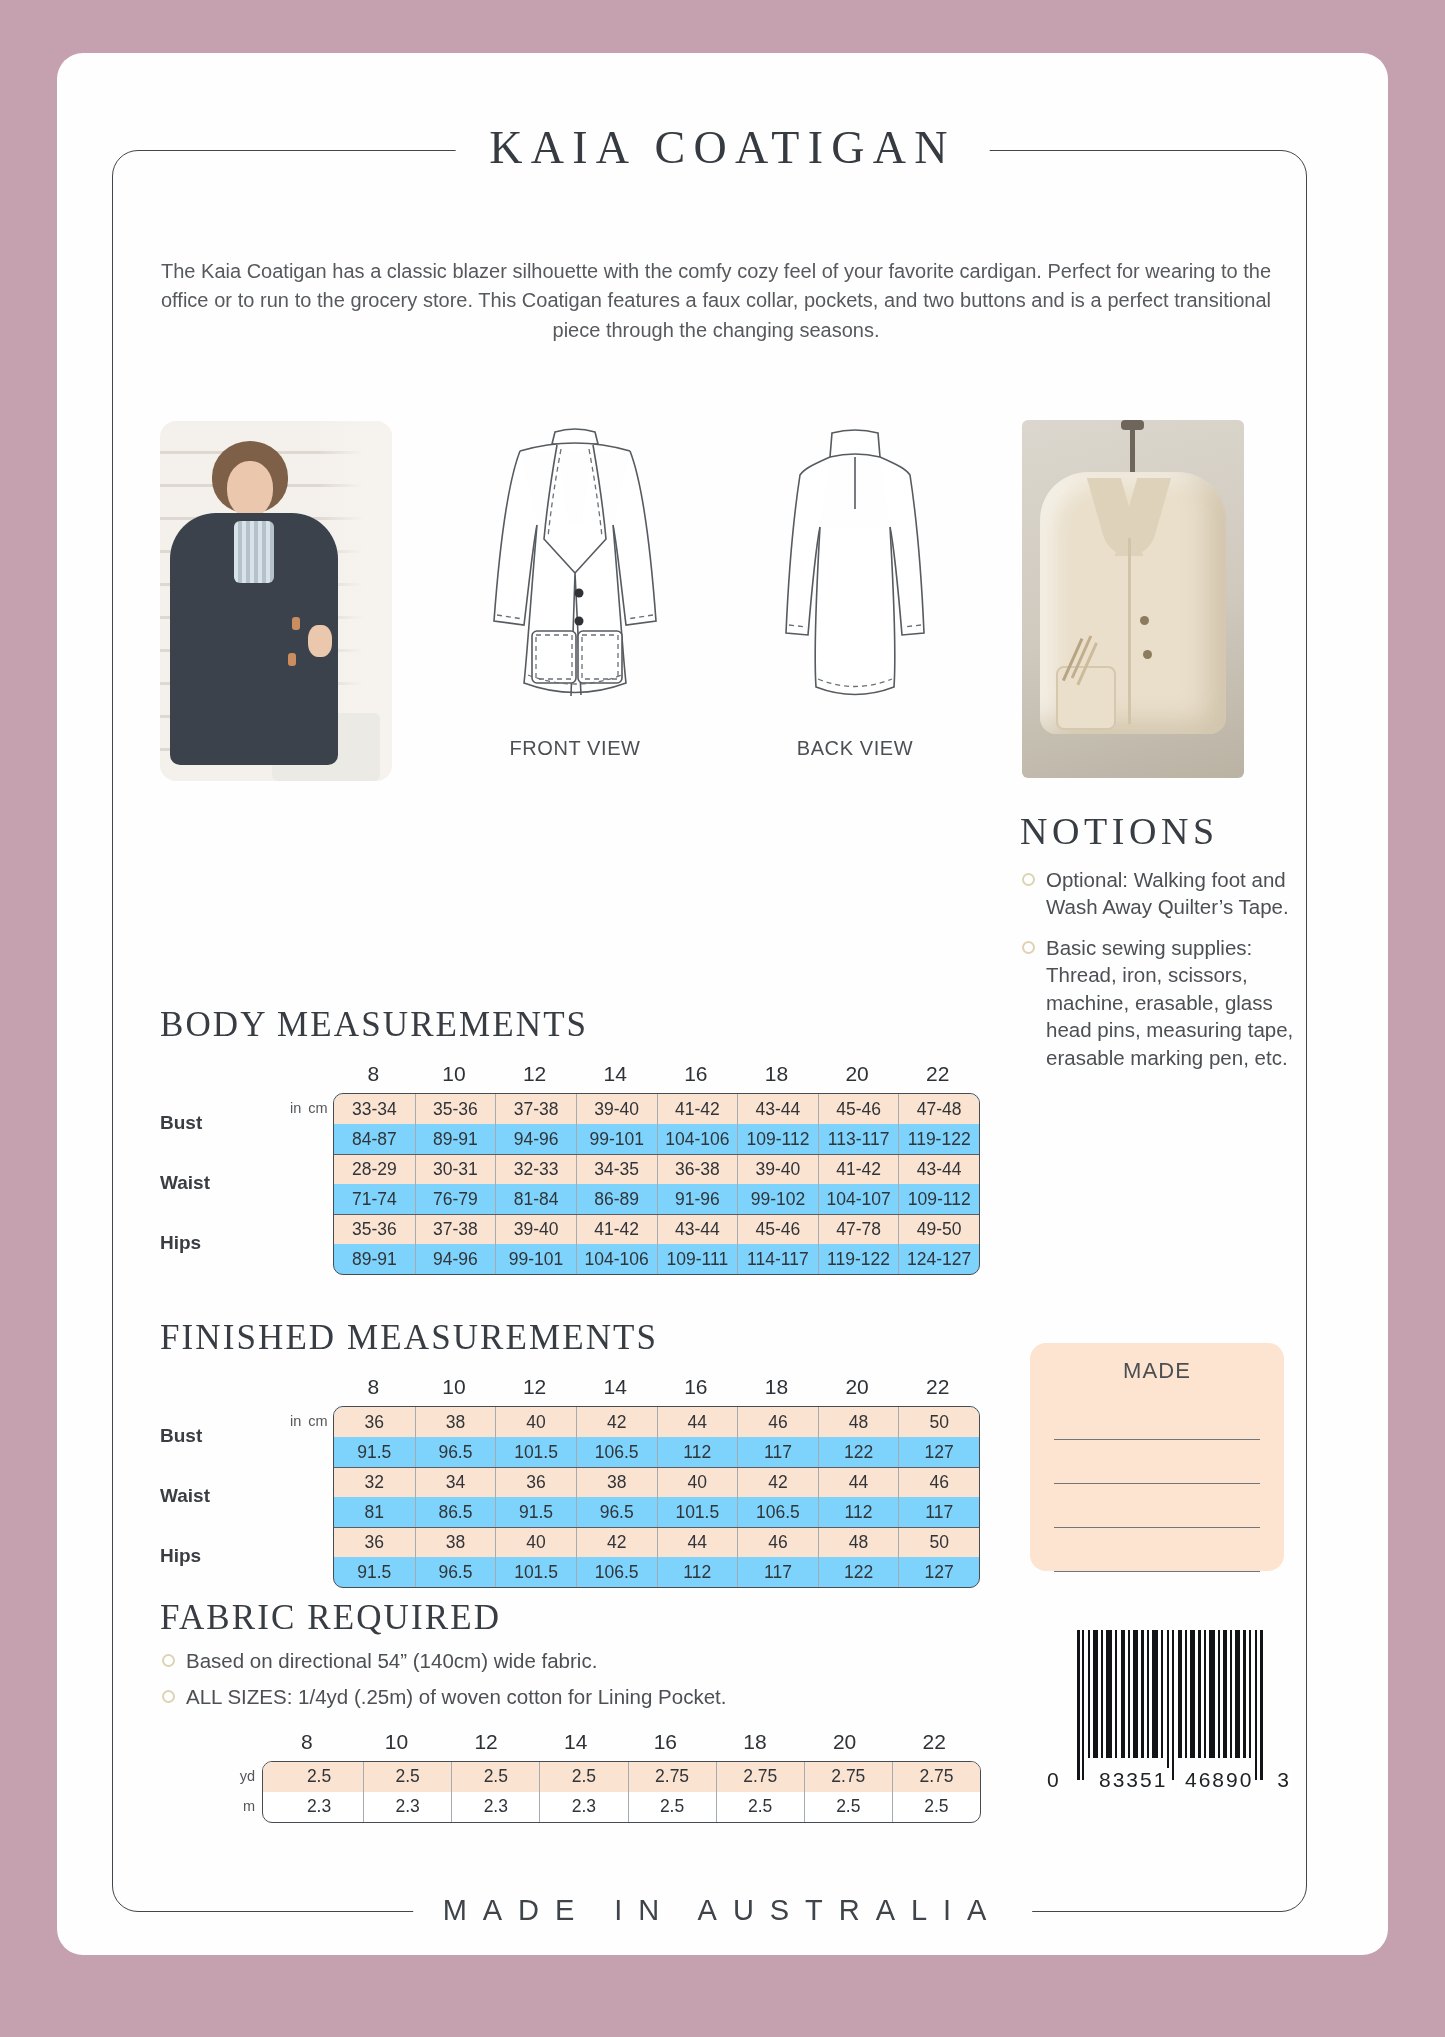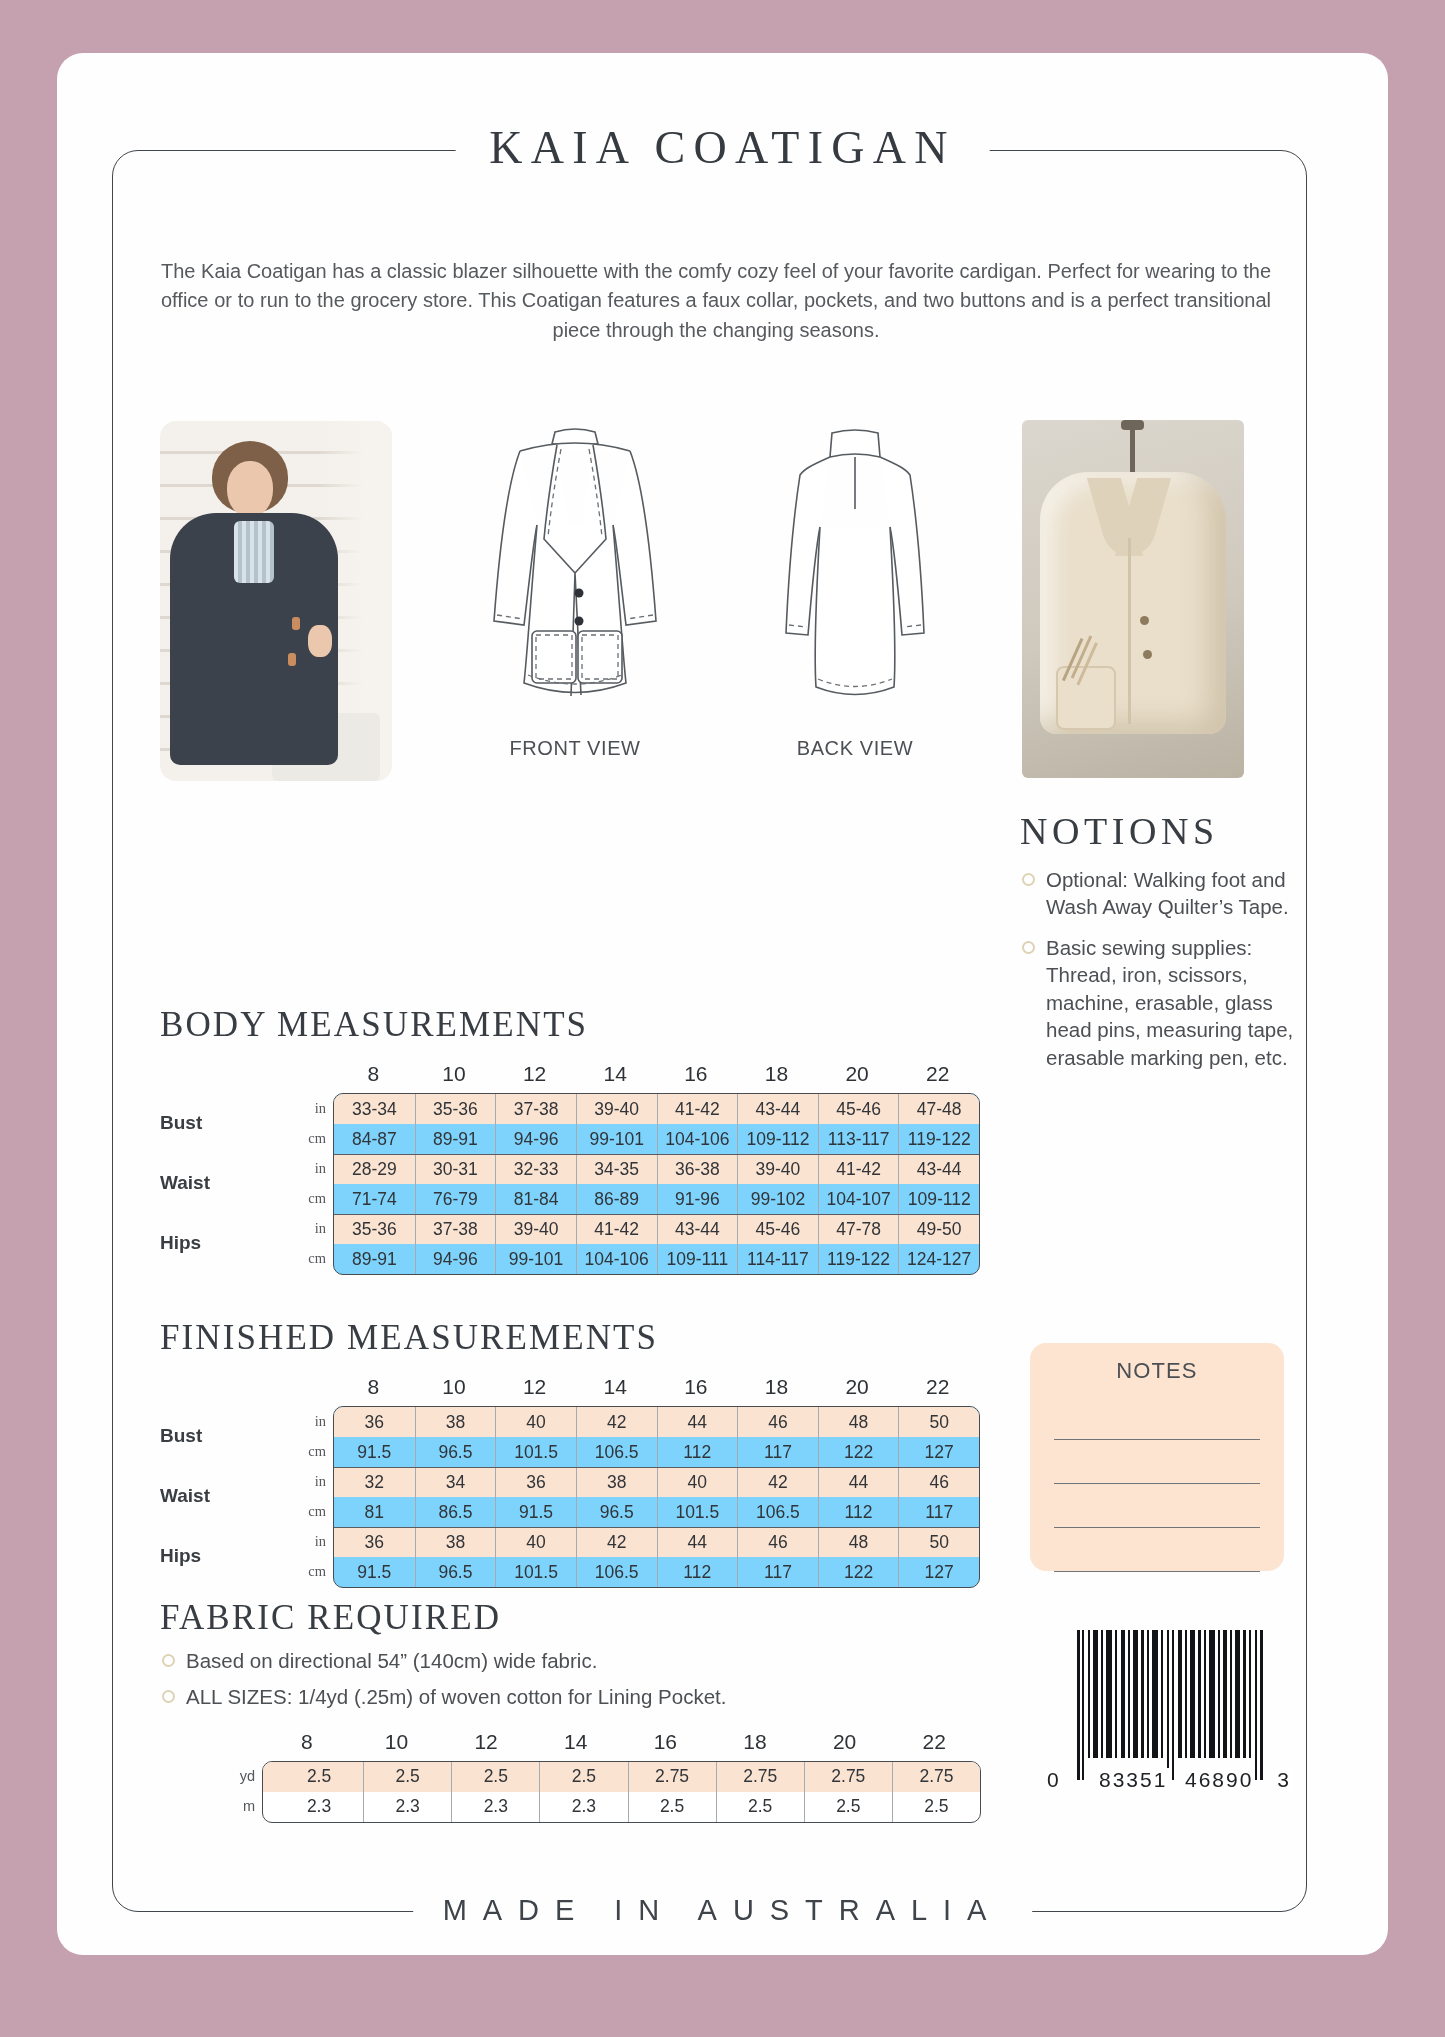--- a/index.html
+++ b/index.html
@@ -46,21 +46,21 @@
   
   .sec{position:absolute;z-index:1;}
   .sec h2{font-family:"Liberation Serif",serif;font-weight:400;font-size:35px;letter-spacing:.06em;color:#383d43;margin:0;}
   .sec .blurb{margin:8px 0 0;font-size:21px;line-height:1.4;color:#54575b;width:690px;}
 
   .sizes-row{display:grid;grid-template-columns:repeat(8,1fr);margin:14px 0 4px 173px;width:645px;height:30px;align-items:center;}
   .size-cell{text-align:center;font-size:21px;color:#2e3236;}
   .mtable{display:flex;}
   .names{width:130px;display:flex;flex-direction:column;}
   .name{height:60px;display:flex;align-items:center;font-size:19px;font-weight:700;color:#3a3e43;}
-  .unitcol{width:43px;display:flex;flex-direction:column;font-family:Liberation Serif, serif;}
+  .unitcol{width:43px;display:flex;flex-direction:row;}
   .unit{height:30px;display:flex;align-items:center;justify-content:flex-end;padding-right:7px;font-size:14.5px;color:#54575b;}
   .databox{width:645px;border:1.6px solid #474c52;border-radius:10px;overflow:hidden;background:#7dd3fc;}
   .mrow{display:grid;grid-template-columns:repeat(8,1fr);height:30px;box-sizing:border-box;}
   .mrow.peach{background:#fbe3d1;}
   .mrow.sep{border-top:1.5px solid #5a5e63;}
   .cell{display:flex;align-items:center;justify-content:center;font-size:17.5px;color:#313539;}
   .cell+.cell{border-left:1px solid #a6abb0;}
 
   .bullet-item{position:relative;padding-left:26px;font-size:20.5px;color:#4c4f53;line-height:1.34;margin-top:9px;}
   .bullet-item::before{content:"";position:absolute;left:2px;top:7px;width:9px;height:9px;border:2px solid #ddd3b4;border-radius:50%;background:#fff;}
@@ -396,21 +396,21 @@
 
   <section class="sec notions">
     <h2>NOTIONS</h2>
     <div class="items">
         <div class="bullet-item">Optional: Walking foot and Wash Away Quilter’s Tape.</div>
         <div class="bullet-item">Basic sewing supplies: Thread, iron, scissors, machine, erasable, glass head pins, measuring tape, erasable marking pen, etc.</div>
       </div>
   </section>
 
   <div class="notes-box">
-    <div class="notes-title">NOTES</div>
+    <div class="notes-title">MADE</div>
     <div class="nlines">
       <div class="nline"></div>
       <div class="nline"></div>
       <div class="nline"></div>
       <div class="nline"></div>
     </div>
   </div>
 
   <div class="barcode">
     <svg width="210" height="150" viewBox="0 0 186 150">

